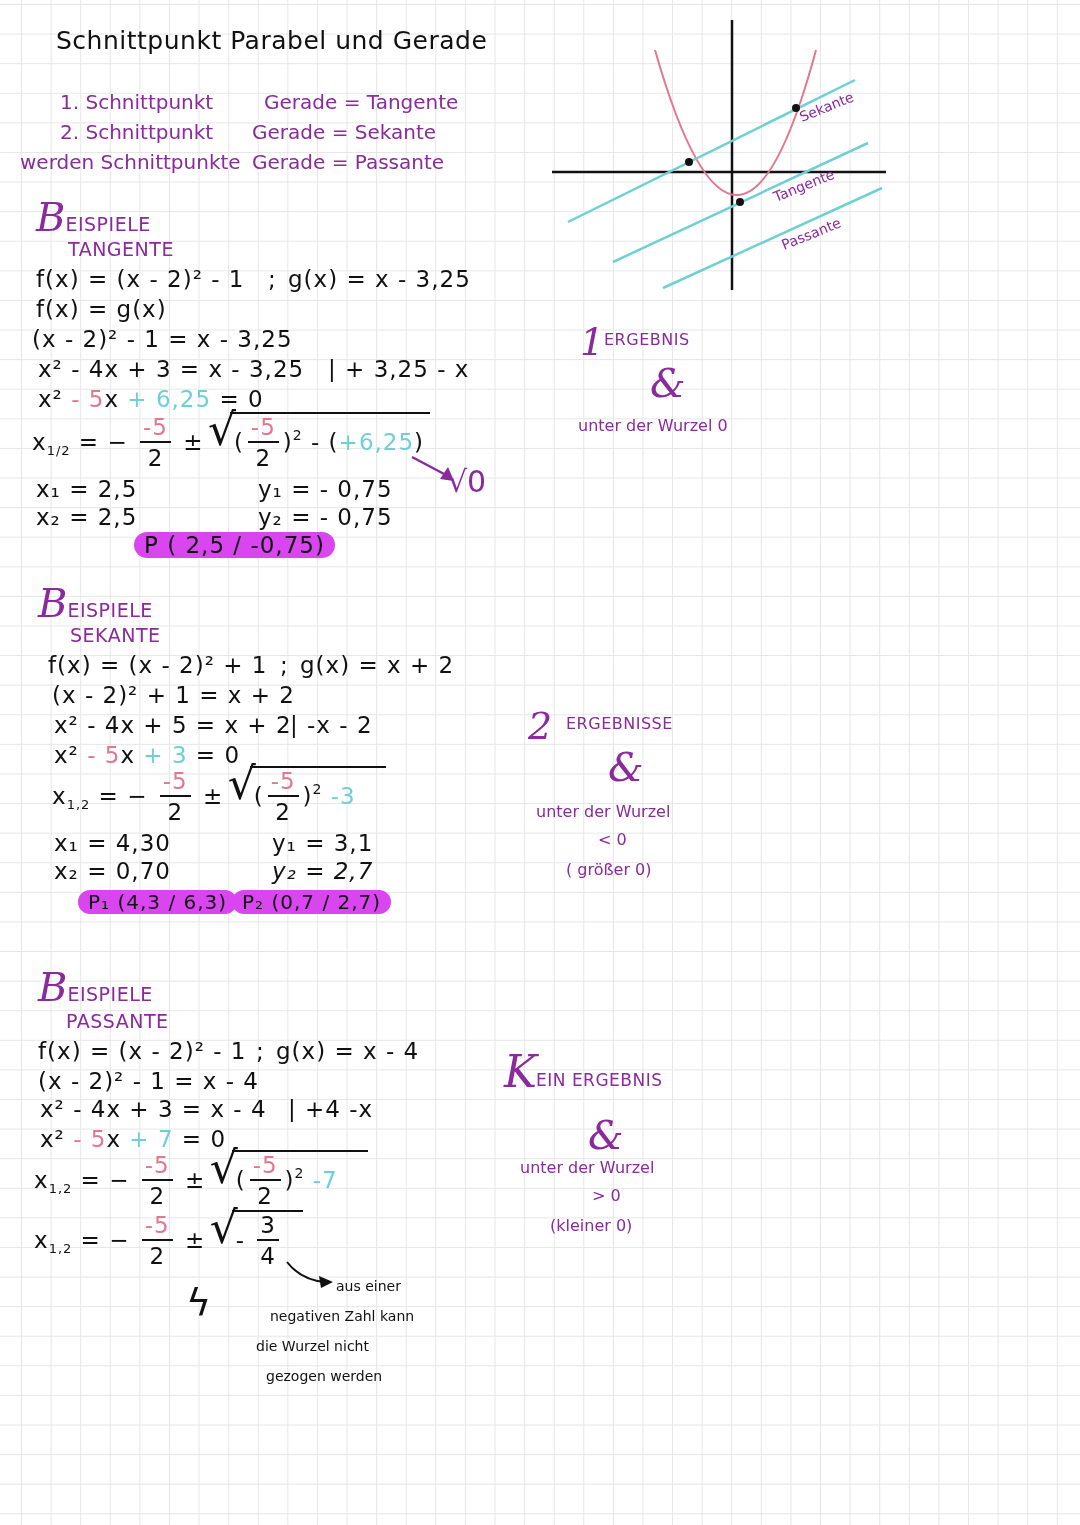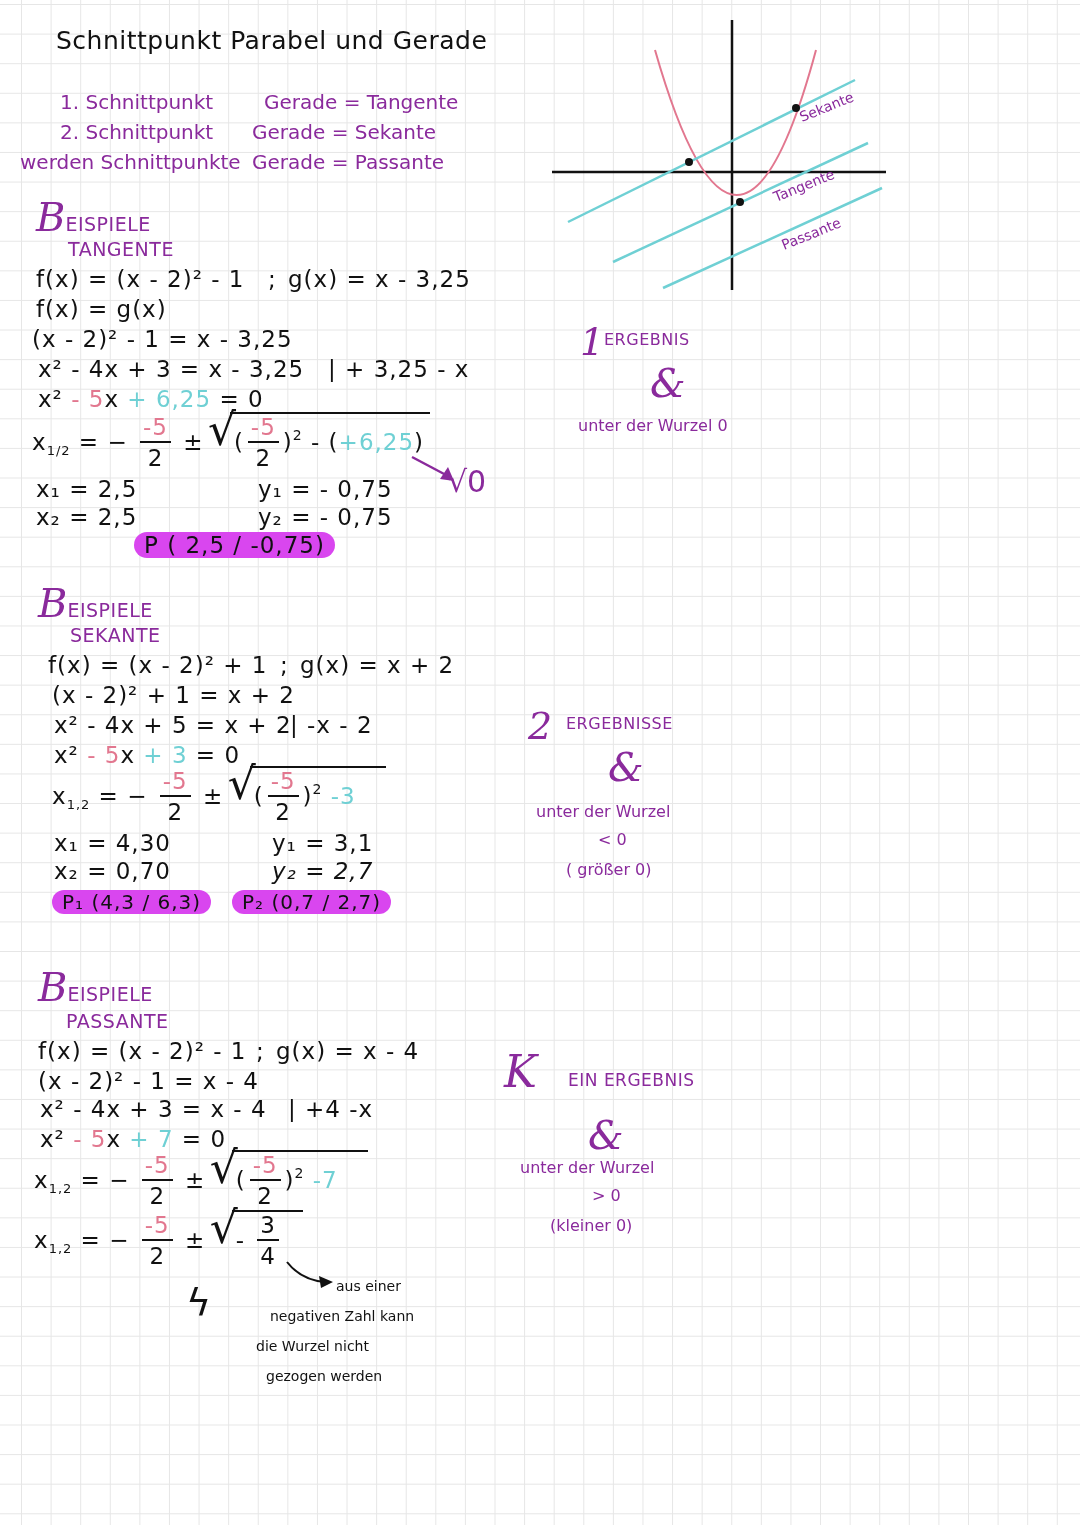--- a/index.html
+++ b/index.html
@@ -122,21 +122,21 @@
   <div class="abs math" style="left:52px; top:766px;">
     <span>x</span><span class="sub">1,2</span><span> = −</span>
     <span class="frac"><span class="num pink">-5</span><span class="den">2</span></span>
     <span>±</span>
     <span class="sqrt" style="padding-right:30px;">(<span class="frac"><span class="num pink">-5</span><span class="den">2</span></span>)<span class="sup">2</span><span class="teal"> -3</span></span>
   </div>
   <div class="abs math" style="left:54px; top:830px;">x₁ = 4,30</div>
   <div class="abs math" style="left:54px; top:858px;">x₂ = 0,70</div>
   <div class="abs math" style="left:272px; top:830px;">y₁ = 3,1</div>
   <div class="abs math" style="left:272px; top:858px;font-style:italic;">y₂ = 2,7</div>
-  <div class="abs math hl" style="left:52px; top:890px; font-size:20px;">P₁ (4,3 / 6,3)</div>
+  <div class="abs math hl" style="left:78px; top:890px; font-size:20px;">P₁ (4,3 / 6,3)</div>
   <div class="abs math hl" style="left:232px; top:890px; font-size:20px;">P₂ (0,7 / 2,7)</div>
 </div>
 
 <div>
   <div class="abs note-big" style="left:528px; top:704px;">2</div>
   <div class="abs head-small" style="left:566px; top:714px; font-size:16px;">ERGEBNISSE</div>
   <div class="abs amp" style="left:608px; top:744px;">&amp;</div>
   <div class="abs note" style="left:536px; top:802px;">unter der Wurzel</div>
   <div class="abs note" style="left:598px; top:830px;">&lt; 0</div>
   <div class="abs note" style="left:566px; top:860px;">( größer 0)</div>
@@ -174,18 +174,18 @@
     <polygon points="48,22 34,16 36,28" fill="#111"></polygon>
   </svg>
   <div class="abs black-note" style="left:336px; top:1278px;">aus einer</div>
   <div class="abs black-note" style="left:270px; top:1308px;">negativen Zahl kann</div>
   <div class="abs black-note" style="left:256px; top:1338px;">die Wurzel nicht</div>
   <div class="abs black-note" style="left:266px; top:1368px;">gezogen werden</div>
 </div>
 
 <div>
   <div class="abs note-big" style="left:504px; top:1046px; font-size:44px;">K</div>
-  <div class="abs head-small" style="left:536px; top:1070px; font-size:17px;margin-left:32px;">EIN ERGEBNIS</div>
+  <div class="abs head-small" style="left:536px; top:1070px; font-size:17px;">EIN ERGEBNIS</div>
   <div class="abs amp" style="left:588px; top:1112px;">&amp;</div>
   <div class="abs note" style="left:520px; top:1158px;">unter der Wurzel</div>
   <div class="abs note" style="left:592px; top:1186px;">&gt; 0</div>
   <div class="abs note" style="left:550px; top:1216px;">(kleiner 0)</div>
 </div>
 
 </body></html>

